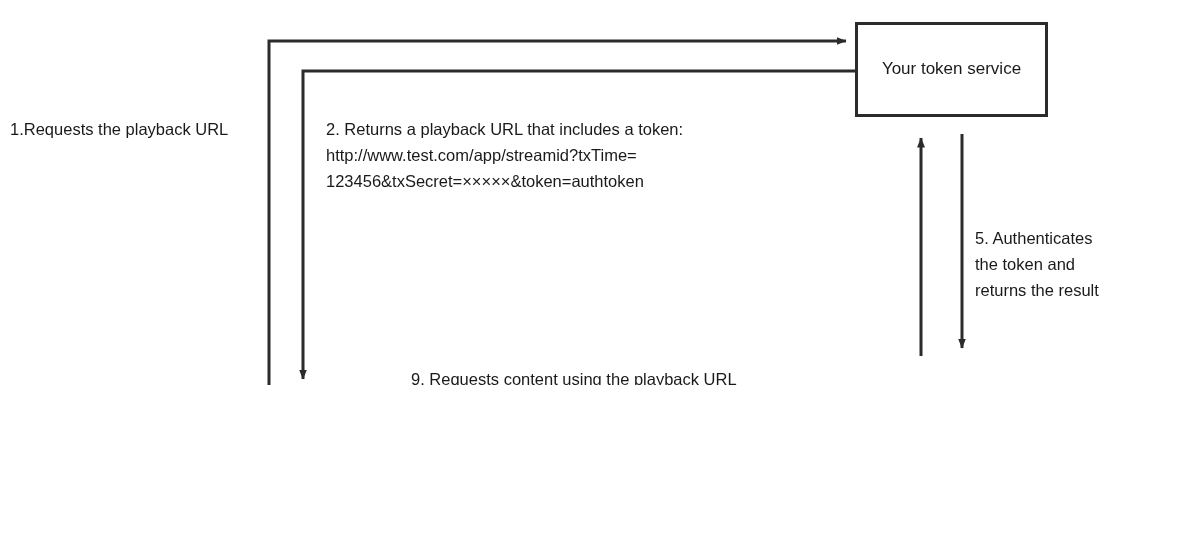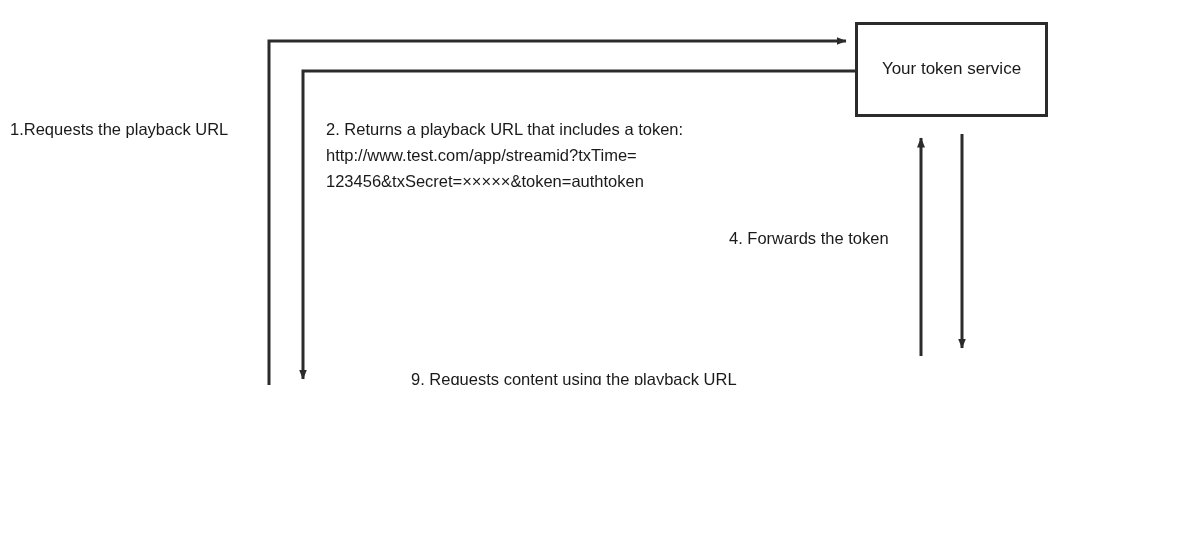--- a/index.html
+++ b/index.html
@@ -107,17 +107,19 @@
   </div>
 
   <div class="edge-label" id="label-step1">1.Requests the playback URL</div>
 
   <div class="edge-label" id="label-step2">2. Returns a playback URL that includes a token:
 http://www.test.com/app/streamid?txTime=
 123456&amp;txSecret=×××××&amp;token=authtoken</div>
 
   <div class="edge-label" id="label-step3">9. Requests content using the playback URL</div>
 
-  <div class="edge-label" id="label-step4">4. Forwards the token</div>
 
+  <div class="edge-label" id="label-step5">5. Authenticates
+the token and
+returns the result</div>
 
 
 </div>
 
 </body></html>

